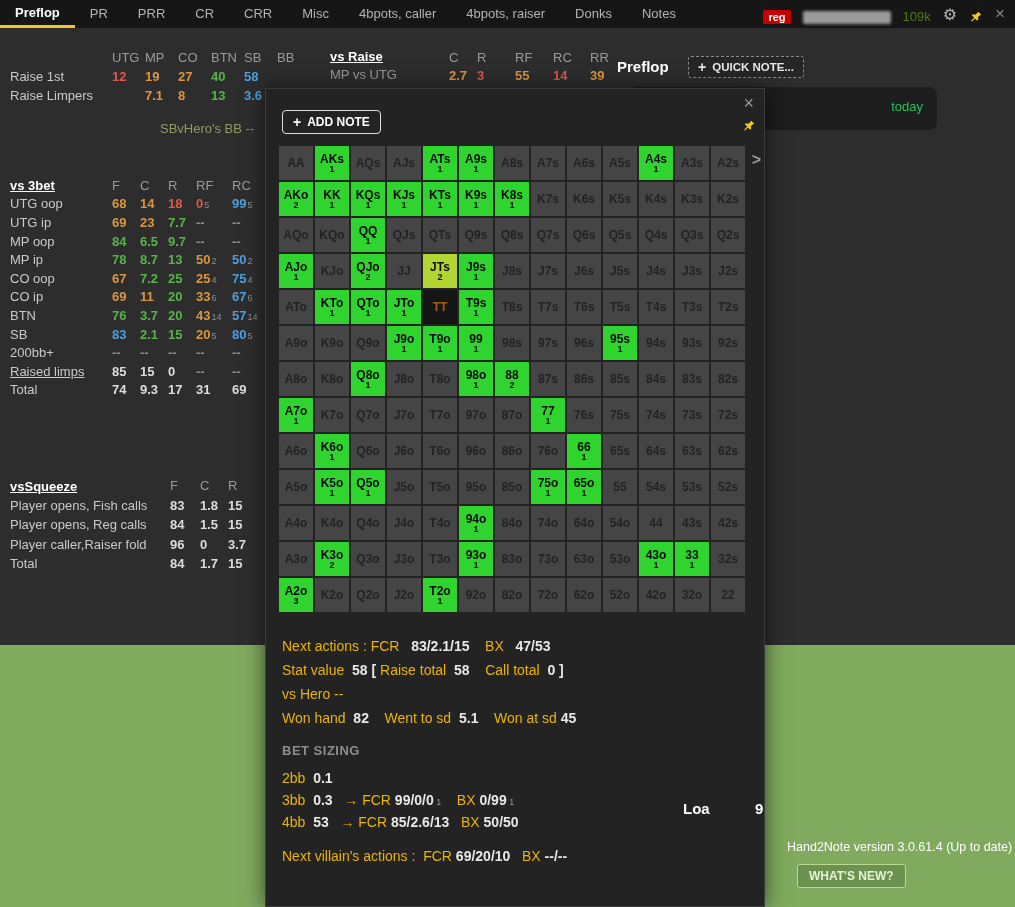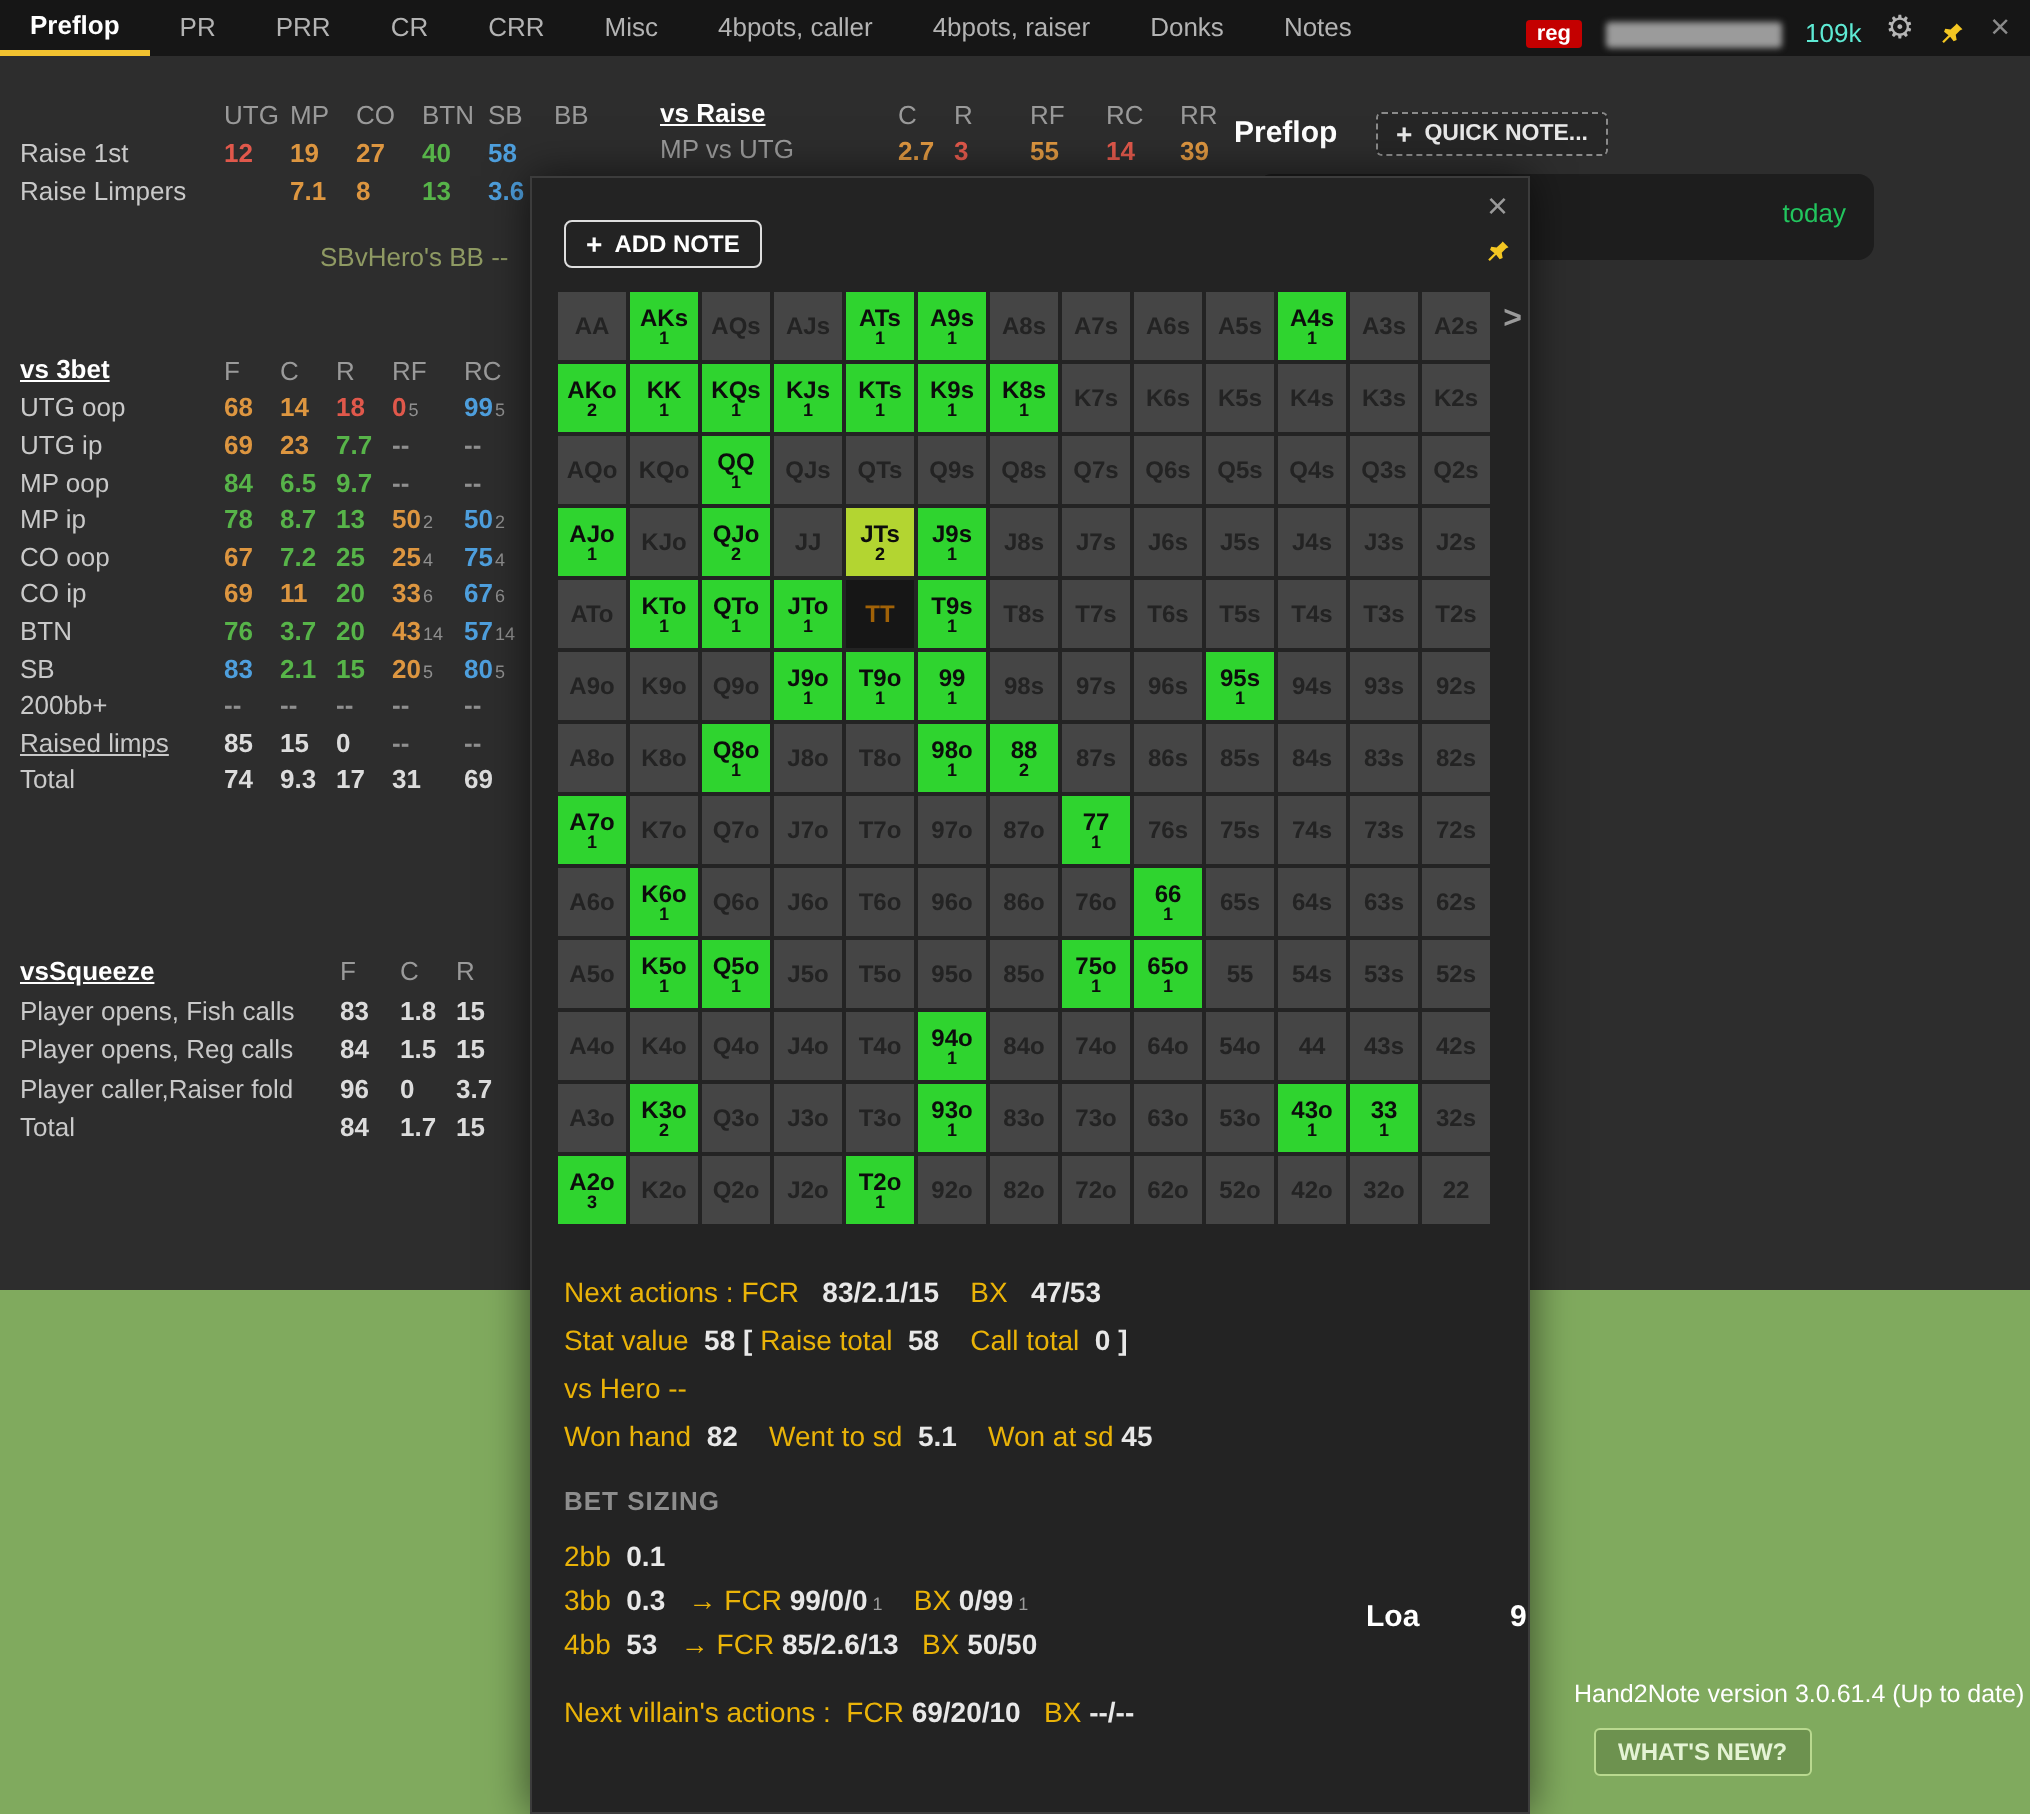--- a/index.html
+++ b/index.html
@@ -8,21 +8,21 @@
   
   .topbar{position:absolute;top:0;left:0;right:0;height:28px;background:#161616;display:flex;
           align-items:center;z-index:30;}
   .tabs{display:flex;height:28px;}
   .tab{padding:0 15px;height:28px;line-height:28px;font-size:13px;color:#b3b3b3;cursor:pointer;
        box-sizing:border-box;white-space:nowrap;}
   .tab.active{color:#fff;font-weight:bold;border-bottom:3px solid #f2c230;line-height:25px;}
   .topbar-right{margin-left:auto;display:flex;align-items:flex-end;gap:12px;padding-right:10px;}
   .reg-badge{background:#c40000;color:#fff;font-size:11px;font-weight:bold;padding:1px 5px;border-radius:2px;}
   .blur-bar{display:inline-block;width:88px;height:13px;background:#9b9b9b;border-radius:2px;filter:blur(1.5px);}
-  .hands-count{color:#5eead4;font-size:13px;}
+  .hands-count{color:#4d7c0f;font-size:13px;}
   .gear{color:#b5b5b5;font-size:16px;cursor:pointer;}
   .pin-svg{display:inline-block;width:14px;height:14px;}
   .close-top{color:#8a8a8a;font-size:17px;cursor:pointer;}
   
   .green{position:absolute;left:0;top:645px;right:0;bottom:0;background:#80aa5e;z-index:1;}
   
   .srow{display:flex;align-items:center;}
   .shead{color:#9a9a9a;font-size:13px;}
   .ps-label{color:#c9c9c9;font-size:13px;white-space:nowrap;}
   .scell{font-size:13px;font-weight:bold;white-space:nowrap;}

